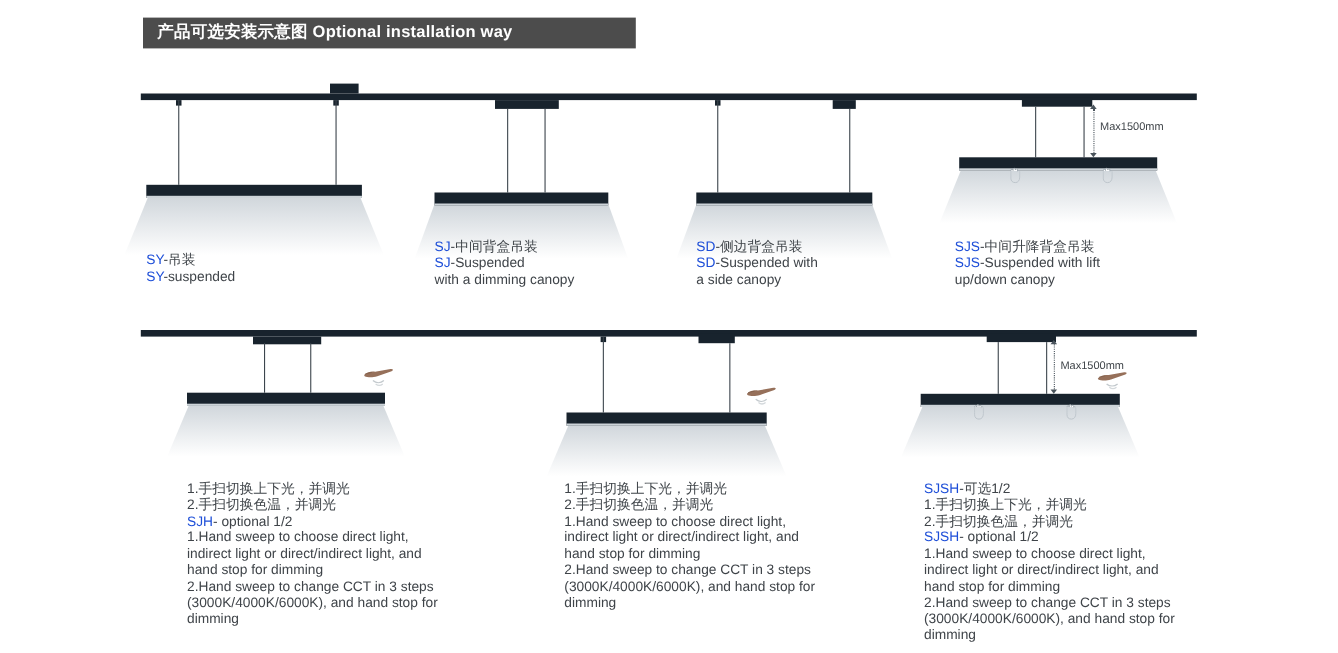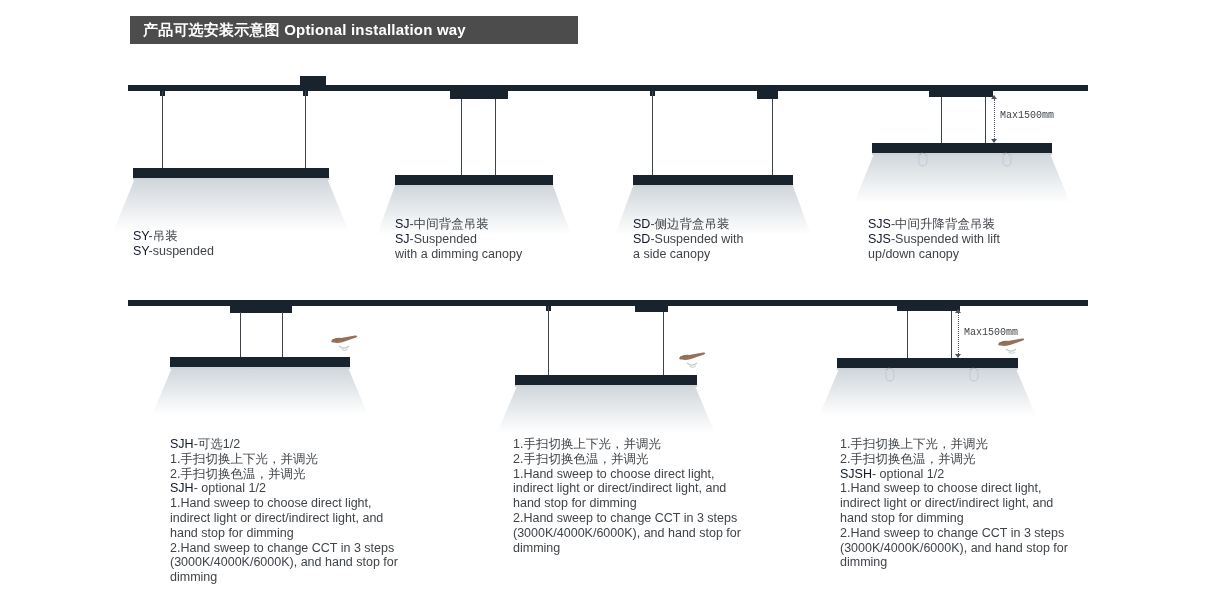--- a/index.html
+++ b/index.html
@@ -14,26 +14,26 @@
   .ceil{position:absolute;background:#18232d;height:6px;}
   .wire{position:absolute;width:1px;background:#3c454d;}
   .nub{position:absolute;width:5px;height:5px;background:#18232d;}
   .bar{position:absolute;height:10px;background:#18232d;border-bottom:2px solid #cdd4d9;}
   .beam{position:absolute;background:linear-gradient(to bottom,rgba(201,208,214,.85),rgba(255,255,255,0));
         clip-path:polygon(9% 0,91% 0,100% 100%,0 100%);}
   .dotline{position:absolute;width:0;border-left:1px dotted #4a545c;}
   .arr{position:absolute;width:0;height:0;border-left:3px solid transparent;border-right:3px solid transparent;}
   .arr.up{border-bottom:4px solid #4a545c;}
   .arr.down{border-top:4px solid #4a545c;}
-  .measure{position:absolute;font-size:10px;color:#3f4449;white-space:nowrap;font-family:Liberation Mono, monospace;}
+  .measure{position:absolute;font-size:10px;color:#3f4449;white-space:nowrap;}
   .icon{position:absolute;}
   
   .label{position:absolute;font-size:12.5px;line-height:15px;color:#3f4449;white-space:nowrap;}
   .label.small{line-height:14.8px;}
-  .red{color:#0f172a;}
+  .red{color:#1d4ed8;}
 </style>
 </head>
 <body>
 
 <div class="page">
 
   <div class="title-bar">产品可选安装示意图 Optional installation way</div>
 
   <div class="ceil" style="left:128px;top:85px;width:960px;"></div>
   <div class="dark" style="left:300px;top:76px;width:26px;height:9px;"></div>
@@ -151,21 +151,20 @@
     <svg width="32" height="24" viewBox="0 0 32 24">
         <path d="M3 10 C6 7 10 6.5 13 7 L27 4.5 C29.5 4.2 30 5.5 28 6.5 L15 11 C10 12.5 6 12 3.5 11 Z" fill="#96705a"></path>
         <path d="M4 9 L10 7.5" stroke="#7a5a47" stroke-width="0.6"></path>
         <path d="M11 15 c3 2.5 7 2.5 10 0" stroke="#c3c9cd" stroke-width="1.2" fill="none"></path>
         <path d="M13.5 18 c2 1.6 4.5 1.6 6.5 0" stroke="#d4d9dc" stroke-width="1.2" fill="none"></path>
       </svg>
   </div>
   <div class="beam" style="left:819px;top:370px;width:217px;height:46px;"></div>
 
   <div class="label small" style="left:170px;top:437px;">
-      <div><span class="red">SJH</span>-可选1/2</div>
       <div>1.手扫切换上下光，并调光</div>
       <div>2.手扫切换色温，并调光</div>
       <div><span class="red">SJH</span>- optional 1/2</div>
       <div>1.Hand sweep to choose direct light,</div>
       <div>indirect light or direct/indirect light, and</div>
       <div>hand stop for dimming</div>
       <div>2.Hand sweep to change CCT in 3 steps</div>
       <div>(3000K/4000K/6000K), and hand stop for</div>
       <div>dimming</div>
     </div>
@@ -173,20 +172,21 @@
       <div>1.手扫切换上下光，并调光</div>
       <div>2.手扫切换色温，并调光</div>
       <div>1.Hand sweep to choose direct light,</div>
       <div>indirect light or direct/indirect light, and</div>
       <div>hand stop for dimming</div>
       <div>2.Hand sweep to change CCT in 3 steps</div>
       <div>(3000K/4000K/6000K), and hand stop for</div>
       <div>dimming</div>
     </div>
   <div class="label small" style="left:840px;top:437px;">
+      <div><span class="red">SJSH</span>-可选1/2</div>
       <div>1.手扫切换上下光，并调光</div>
       <div>2.手扫切换色温，并调光</div>
       <div><span class="red">SJSH</span>- optional 1/2</div>
       <div>1.Hand sweep to choose direct light,</div>
       <div>indirect light or direct/indirect light, and</div>
       <div>hand stop for dimming</div>
       <div>2.Hand sweep to change CCT in 3 steps</div>
       <div>(3000K/4000K/6000K), and hand stop for</div>
       <div>dimming</div>
     </div>

